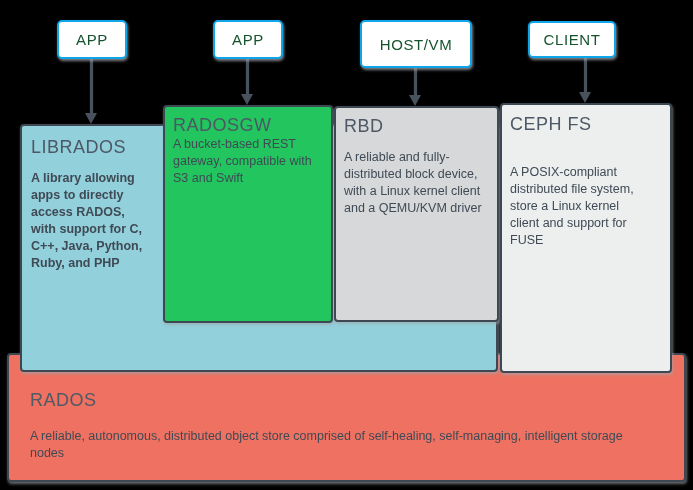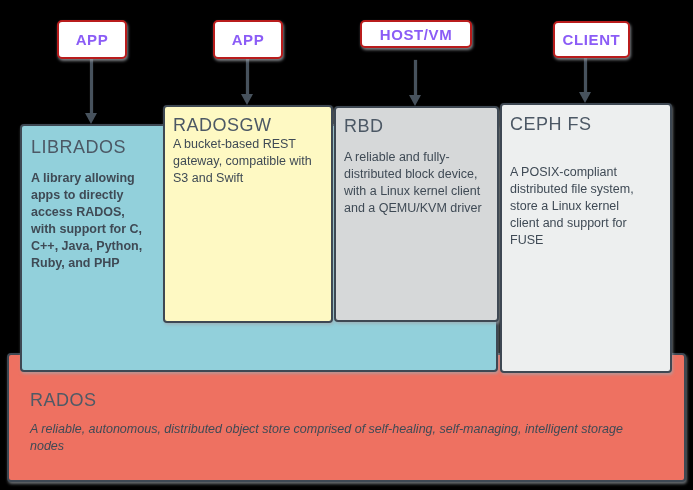--- a/index.html
+++ b/index.html
@@ -2,30 +2,30 @@
 <html><head>
 <meta charset="utf-8">
 <style>
   html,body{margin:0;padding:0;background:#000;}
   #stage{
     position:relative;width:693px;height:490px;background:#000000;
     font-family:"Liberation Sans","DejaVu Sans",sans-serif;overflow:hidden;
   }
   
   .topnode{
-    position:absolute;background:#ffffff;border:2px solid #b91c1c;border-radius:5px;
+    position:absolute;background:#ffffff;border:2px solid #0ea5e9;border-radius:5px;
     display:flex;align-items:center;justify-content:center;
-    color:#8b5cf6;font-size:15px;letter-spacing:0.6px;
+    color:#14532d;font-size:15px;letter-spacing:0.6px;
     box-shadow:1px 2px 3px rgba(165,170,176,0.75);
-    box-sizing:border-box;z-index:5;font-weight:bold;
+    box-sizing:border-box;z-index:5;
   }
   #node-app1{left:57px;top:20px;width:70px;height:39px;}
   #node-app2{left:213px;top:20px;width:70px;height:39px;}
-  #node-hostvm{left:360px;top:20px;width:112px;height:28px;}
-  #node-client{left:553px;top:21px;width:77px;height:37px;}
+  #node-hostvm{left:360px;top:20px;width:112px;height:48px;}
+  #node-client{left:528px;top:21px;width:88px;height:37px;}
 
   
   .arrow-line{position:absolute;width:3px;background:#47525d;z-index:4;
     box-shadow:0 0 1px rgba(170,175,180,0.6);}
   .arrow-head{position:absolute;width:0;height:0;z-index:4;
     border-left:6px solid transparent;border-right:6px solid transparent;
     border-top:11px solid #47525d;}
   #arrow1-line{left:90px;top:59px;height:55px;}
   #arrow1-head{left:85px;top:113px;}
   #arrow2-line{left:246px;top:59px;height:36px;}
@@ -39,32 +39,32 @@
   .bigbox{
     position:absolute;border:2px solid #3e4853;border-radius:4px;
     box-sizing:border-box;box-shadow:1px 2px 3px rgba(160,166,172,0.65);
   }
   .box-title{font-size:18px;color:#4c5865;letter-spacing:0.5px;line-height:22px;}
   .box-desc{font-size:12.5px;color:#3f4a55;line-height:17px;}
 
   #box-librados{left:20px;top:124px;width:478px;height:248px;background:#92d0db;z-index:2;padding:10px 10px 0 9px;}
   #box-librados .box-desc{margin-top:12px;width:116px;font-weight:bold;}
 
-  #box-radosgw{left:163px;top:105px;width:170px;height:218px;background:#fef9c3;z-index:3;padding:7px 8px 0 8px;}
+  #box-radosgw{left:163px;top:105px;width:170px;height:218px;background:#22c55e;z-index:3;padding:7px 8px 0 8px;}
   #box-radosgw .box-desc{}
 
   #box-rbd{left:334px;top:106px;width:165px;height:216px;background:#d6d8d9;z-index:3;padding:7px 8px 12px 8px;}
   #box-rbd .box-desc{margin-top:12px;}
 
   #box-cephfs{left:500px;top:103px;width:172px;height:270px;background:#edefef;z-index:3;padding:8px 20px 0 8px;}
   #box-cephfs .box-desc{margin-top:29px;}
 
   #box-rados{left:7px;top:353px;width:679px;height:129px;background:#ee7161;z-index:1;padding:34px 36px 0 21px;}
   #box-rados .box-title{color:#4e5a66;}
-  #box-rados .box-desc{margin-top:10px;max-width:632px;font-style:italic;}
+  #box-rados .box-desc{margin-top:17px;max-width:632px;}
 </style>
 </head>
 <body>
 
 <div id="stage">
 
   <div class="topnode" id="node-app1">
     <span>APP</span>
   </div>
   <div class="topnode" id="node-app2">

